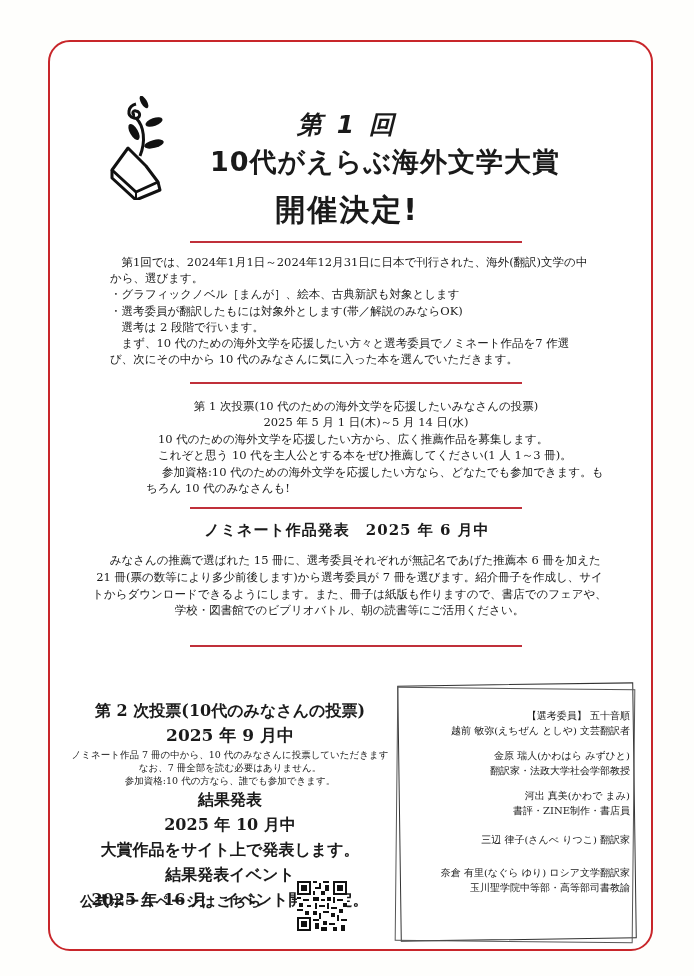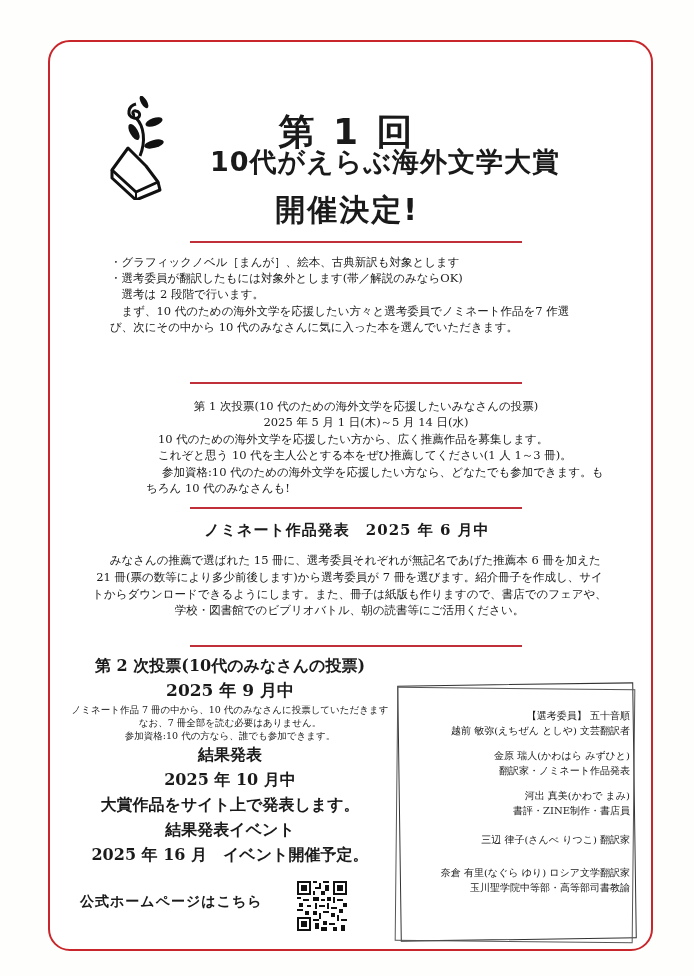--- a/index.html
+++ b/index.html
@@ -9,36 +9,36 @@
   }
   .frame {
     position:absolute; left:48px; top:40px; width:601px; height:907px;
     border:2.5px solid #c8262a; border-radius:22px; background:#ffffff;
   }
   .abs { position:absolute; }
   .center { text-align:center; }
   .divider { position:absolute; height:2px; background:#c0303a; left:190px; width:332px; }
 
   .logo { position:absolute; left:106px; top:96px; width:58px; height:104px; }
-  .title1 { left:0; width:694px; top:108px; font-size:36px; font-weight:bold; letter-spacing:3px; font-family:"DejaVu Sans","Liberation Sans",sans-serif; }
+  .title1 { left:0; width:694px; top:108px; font-size:25px; font-weight:bold; letter-spacing:3px; font-family:"DejaVu Sans","Liberation Sans",sans-serif;font-style:italic; }
   .title2 { left:160px; width:450px; top:144px; font-size:27px; font-weight:bold; letter-spacing:1px; font-family:"DejaVu Sans","Liberation Sans",sans-serif; }
   .title3 { left:0; width:694px; top:190px; font-size:30px; font-weight:bold; letter-spacing:2px; font-family:"DejaVu Sans","Liberation Sans",sans-serif; }
 
   .intro { left:110px; width:480px; top:254px; font-size:11.5px; line-height:16.2px; }
   .intro p { margin:0; }
   .indent { text-indent:1em; }
 
   .vote1 { left:126px; width:480px; top:398px; font-size:11.5px; line-height:16.4px; }
   .vote1 p { margin:0; }
 
   .nominate-head { left:0; width:694px; top:521px; font-size:15px; font-weight:bold; letter-spacing:1px; }
   .nominate-body { left:92px; width:515px; top:552px; font-size:11.5px; line-height:16.8px;text-align:center; }
   .nominate-body p { margin:0; }
 
-  .left-block { left:62px; width:336px; top:653px; }
+  .left-block { left:62px; width:336px; top:698px; }
   .lb-h { font-size:16px; font-weight:bold; line-height:25px; text-align:center; }
   .lb-s { font-size:9.5px; line-height:13px; text-align:center; }
 
   .homepage { left:80px; top:893px; font-size:14px; font-weight:bold; letter-spacing:1px; }
   .qr { position:absolute; left:297px; top:881px; width:50px; height:50px; }
 
   .committee-box1 { position:absolute; left:399px; top:684px; width:234px; height:254px; border:1.3px solid #333; transform:rotate(-0.8deg); }
   .committee-box2 { position:absolute; left:396px; top:688px; width:236px; height:252px; border:1.3px solid #555; transform:rotate(0.6deg); }
   .committee { left:400px; width:230px; top:708px; font-size:10px; line-height:15px; text-align:center; }
   .committee p { margin:0;text-align:right; }
@@ -61,20 +61,21 @@
   <path d="M30 96 L30 104" stroke="#111" stroke-width="2"></path>
 </svg>
 
 <div class="abs center title1">第 1 回</div>
 <div class="abs center title2">10代がえらぶ海外文学大賞</div>
 <div class="abs center title3">開催決定!</div>
 
 <div class="divider" style="top:241px;"></div>
 
 <div class="abs intro">
+  <p class="indent">第1回では、2024年1月1日～2024年12月31日に日本で刊行された、海外(翻訳)文学の中から、選びます。</p>
   <p>・グラフィックノベル［まんが］、絵本、古典新訳も対象とします</p>
   <p>・選考委員が翻訳したもには対象外とします(帯／解説のみならOK)</p>
   <p class="indent">選考は 2 段階で行います。</p>
   <p class="indent">まず、10 代のための海外文学を応援したい方々と選考委員でノミネート作品を7 作選び、次にその中から 10 代のみなさんに気に入った本を選んでいただきます。</p>
 </div>
 
 <div class="divider" style="top:382px;"></div>
 
 <div class="abs vote1">
   <p class="center">第 1 次投票(10 代のための海外文学を応援したいみなさんの投票)</p>
@@ -158,19 +159,19 @@
       <rect x="22" y="22" width="2" height="3"></rect>
   </g>
 </svg>
 
 <div class="committee-box1"></div>
 <div class="committee-box2"></div>
 <div class="abs committee">
   <p>【選考委員】 五十音順</p>
   <p>越前 敏弥(えちぜん としや) 文芸翻訳者</p>
   <p class="gap">金原 瑞人(かわはら みずひと)</p>
-  <p>翻訳家・ノミネート作品発表</p>
+  <p>翻訳家・法政大学社会学部教授</p>
   <p class="gap">河出 真美(かわで まみ)</p>
   <p>書評・ZINE制作・書店員</p>
   <p class="gap" style="margin-top:14px;">三辺 律子(さんべ りつこ) 翻訳家</p>
   <p class="gap" style="margin-top:18px;">奈倉 有里(なぐら ゆり) ロシア文学翻訳家</p>
   <p>玉川聖学院中等部・高等部司書教諭</p>
 </div>
 
 </body></html>

